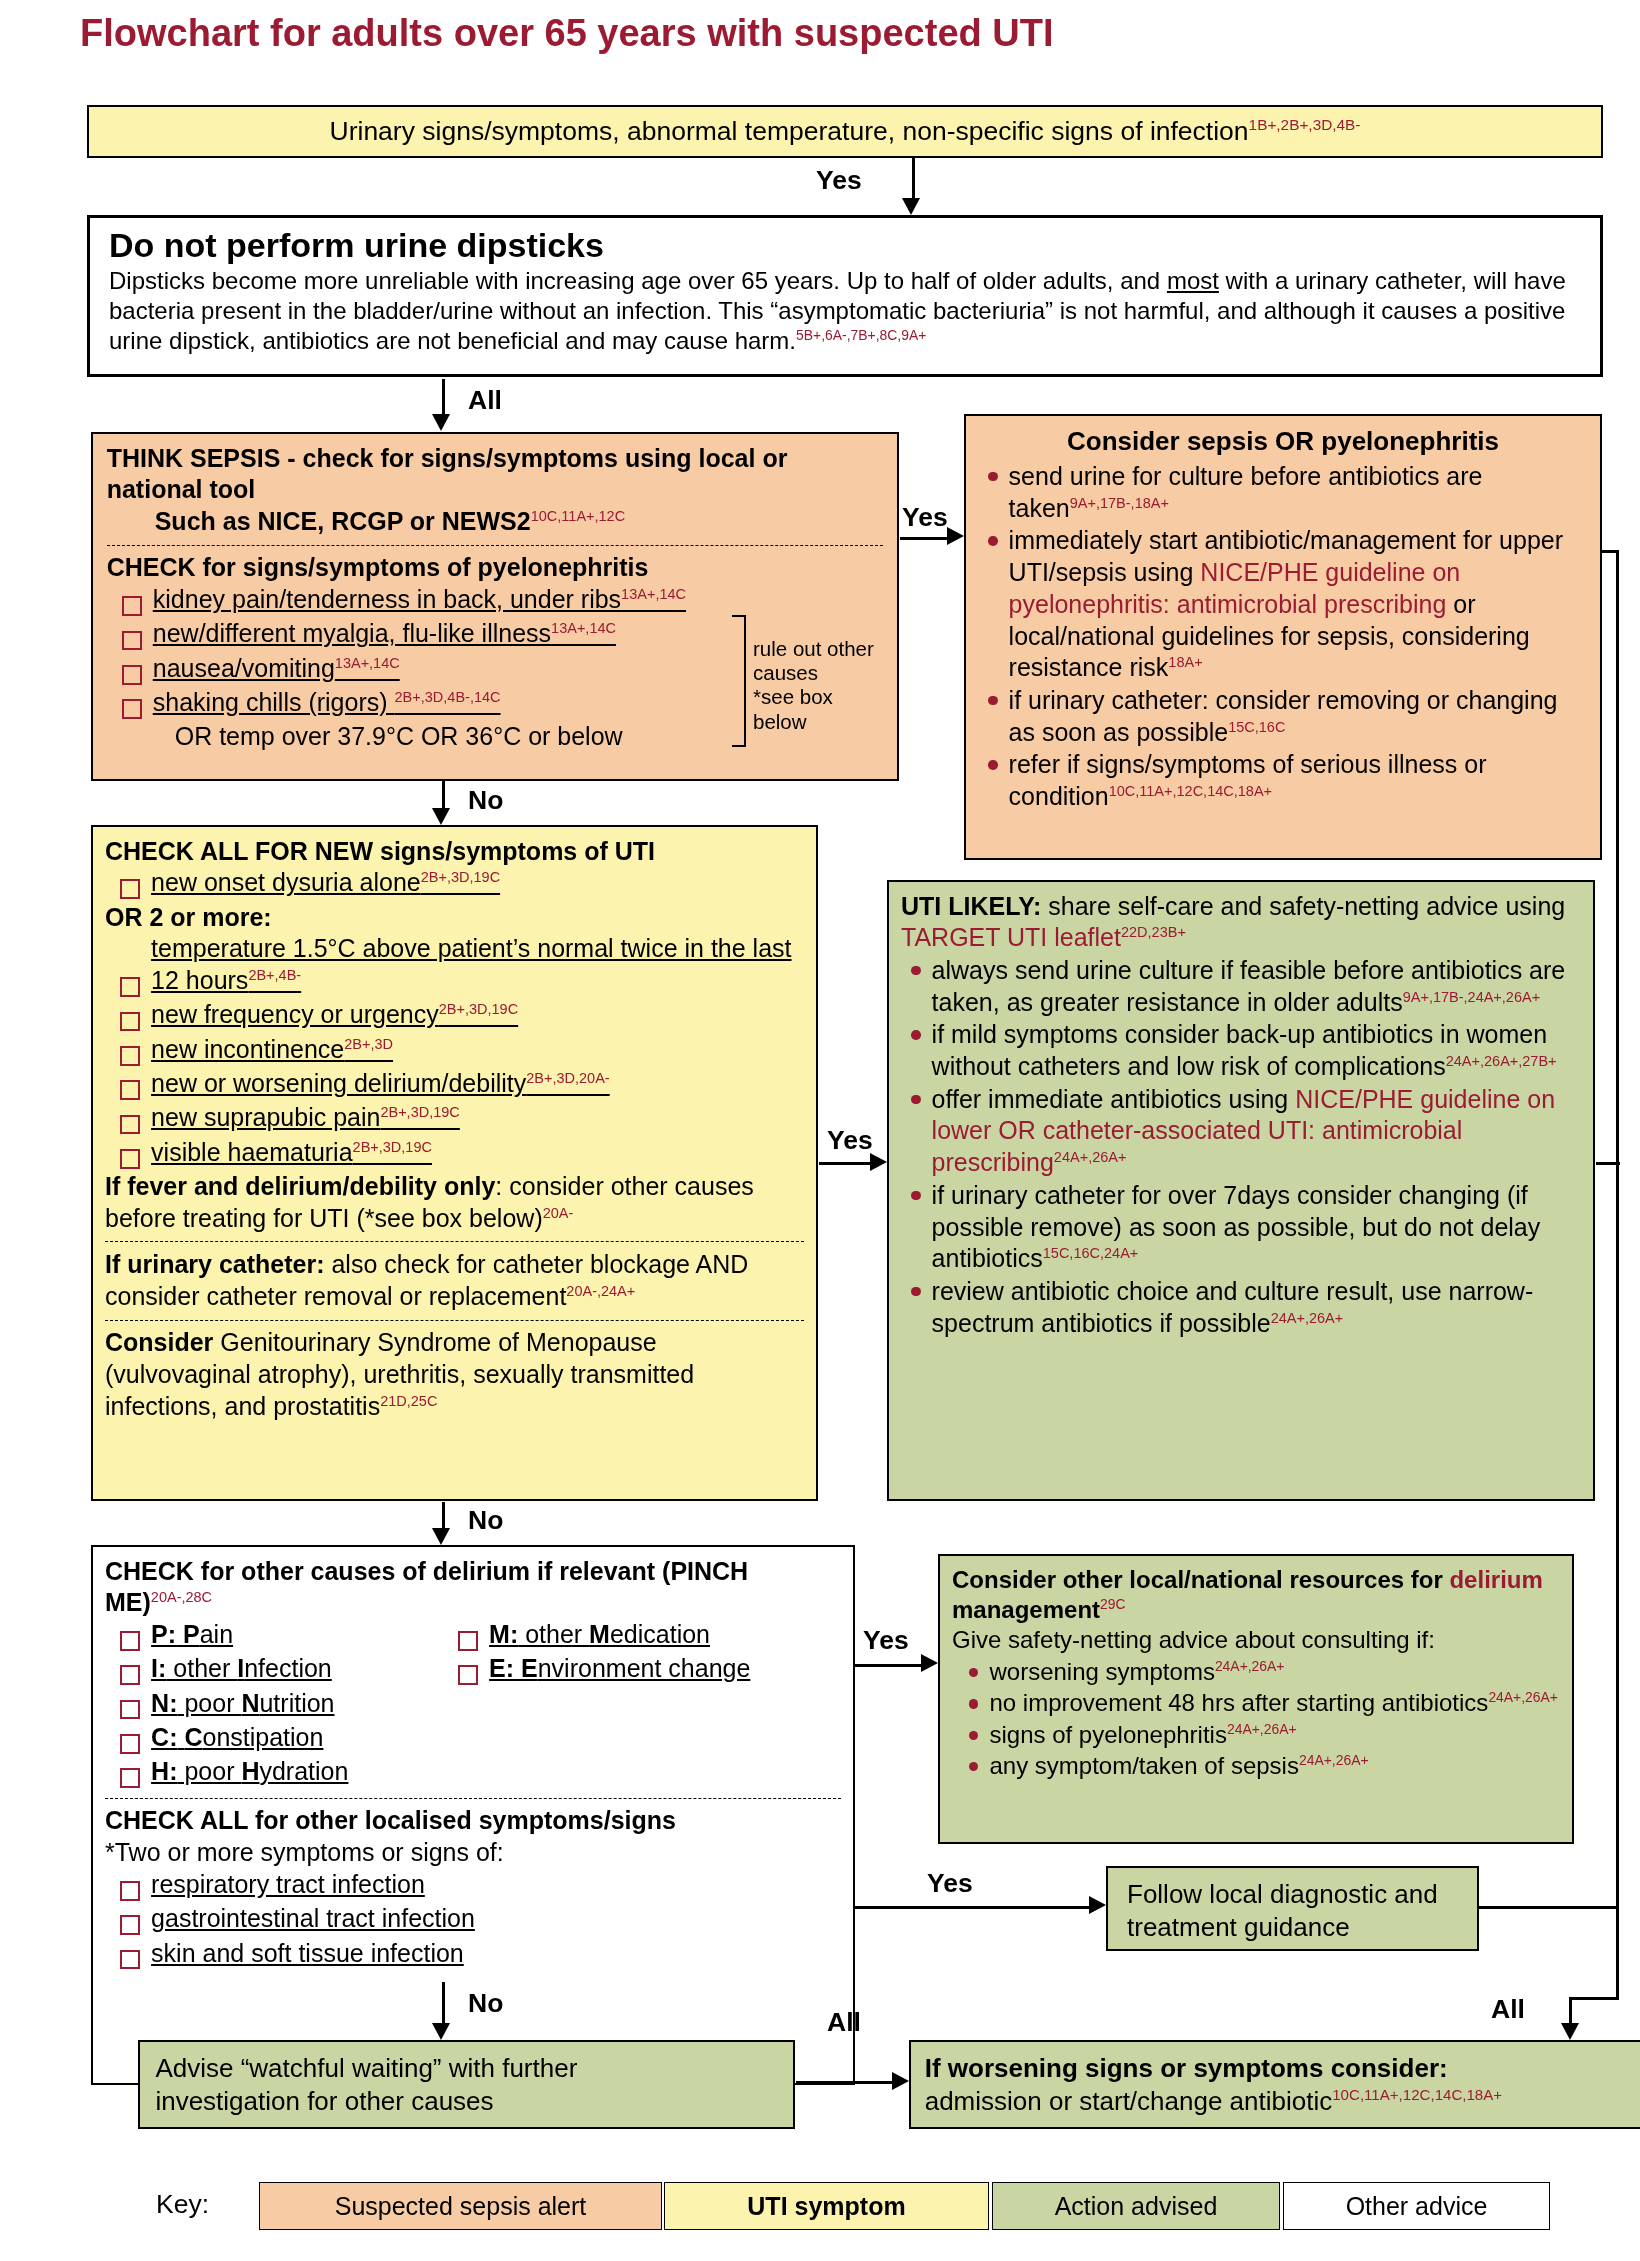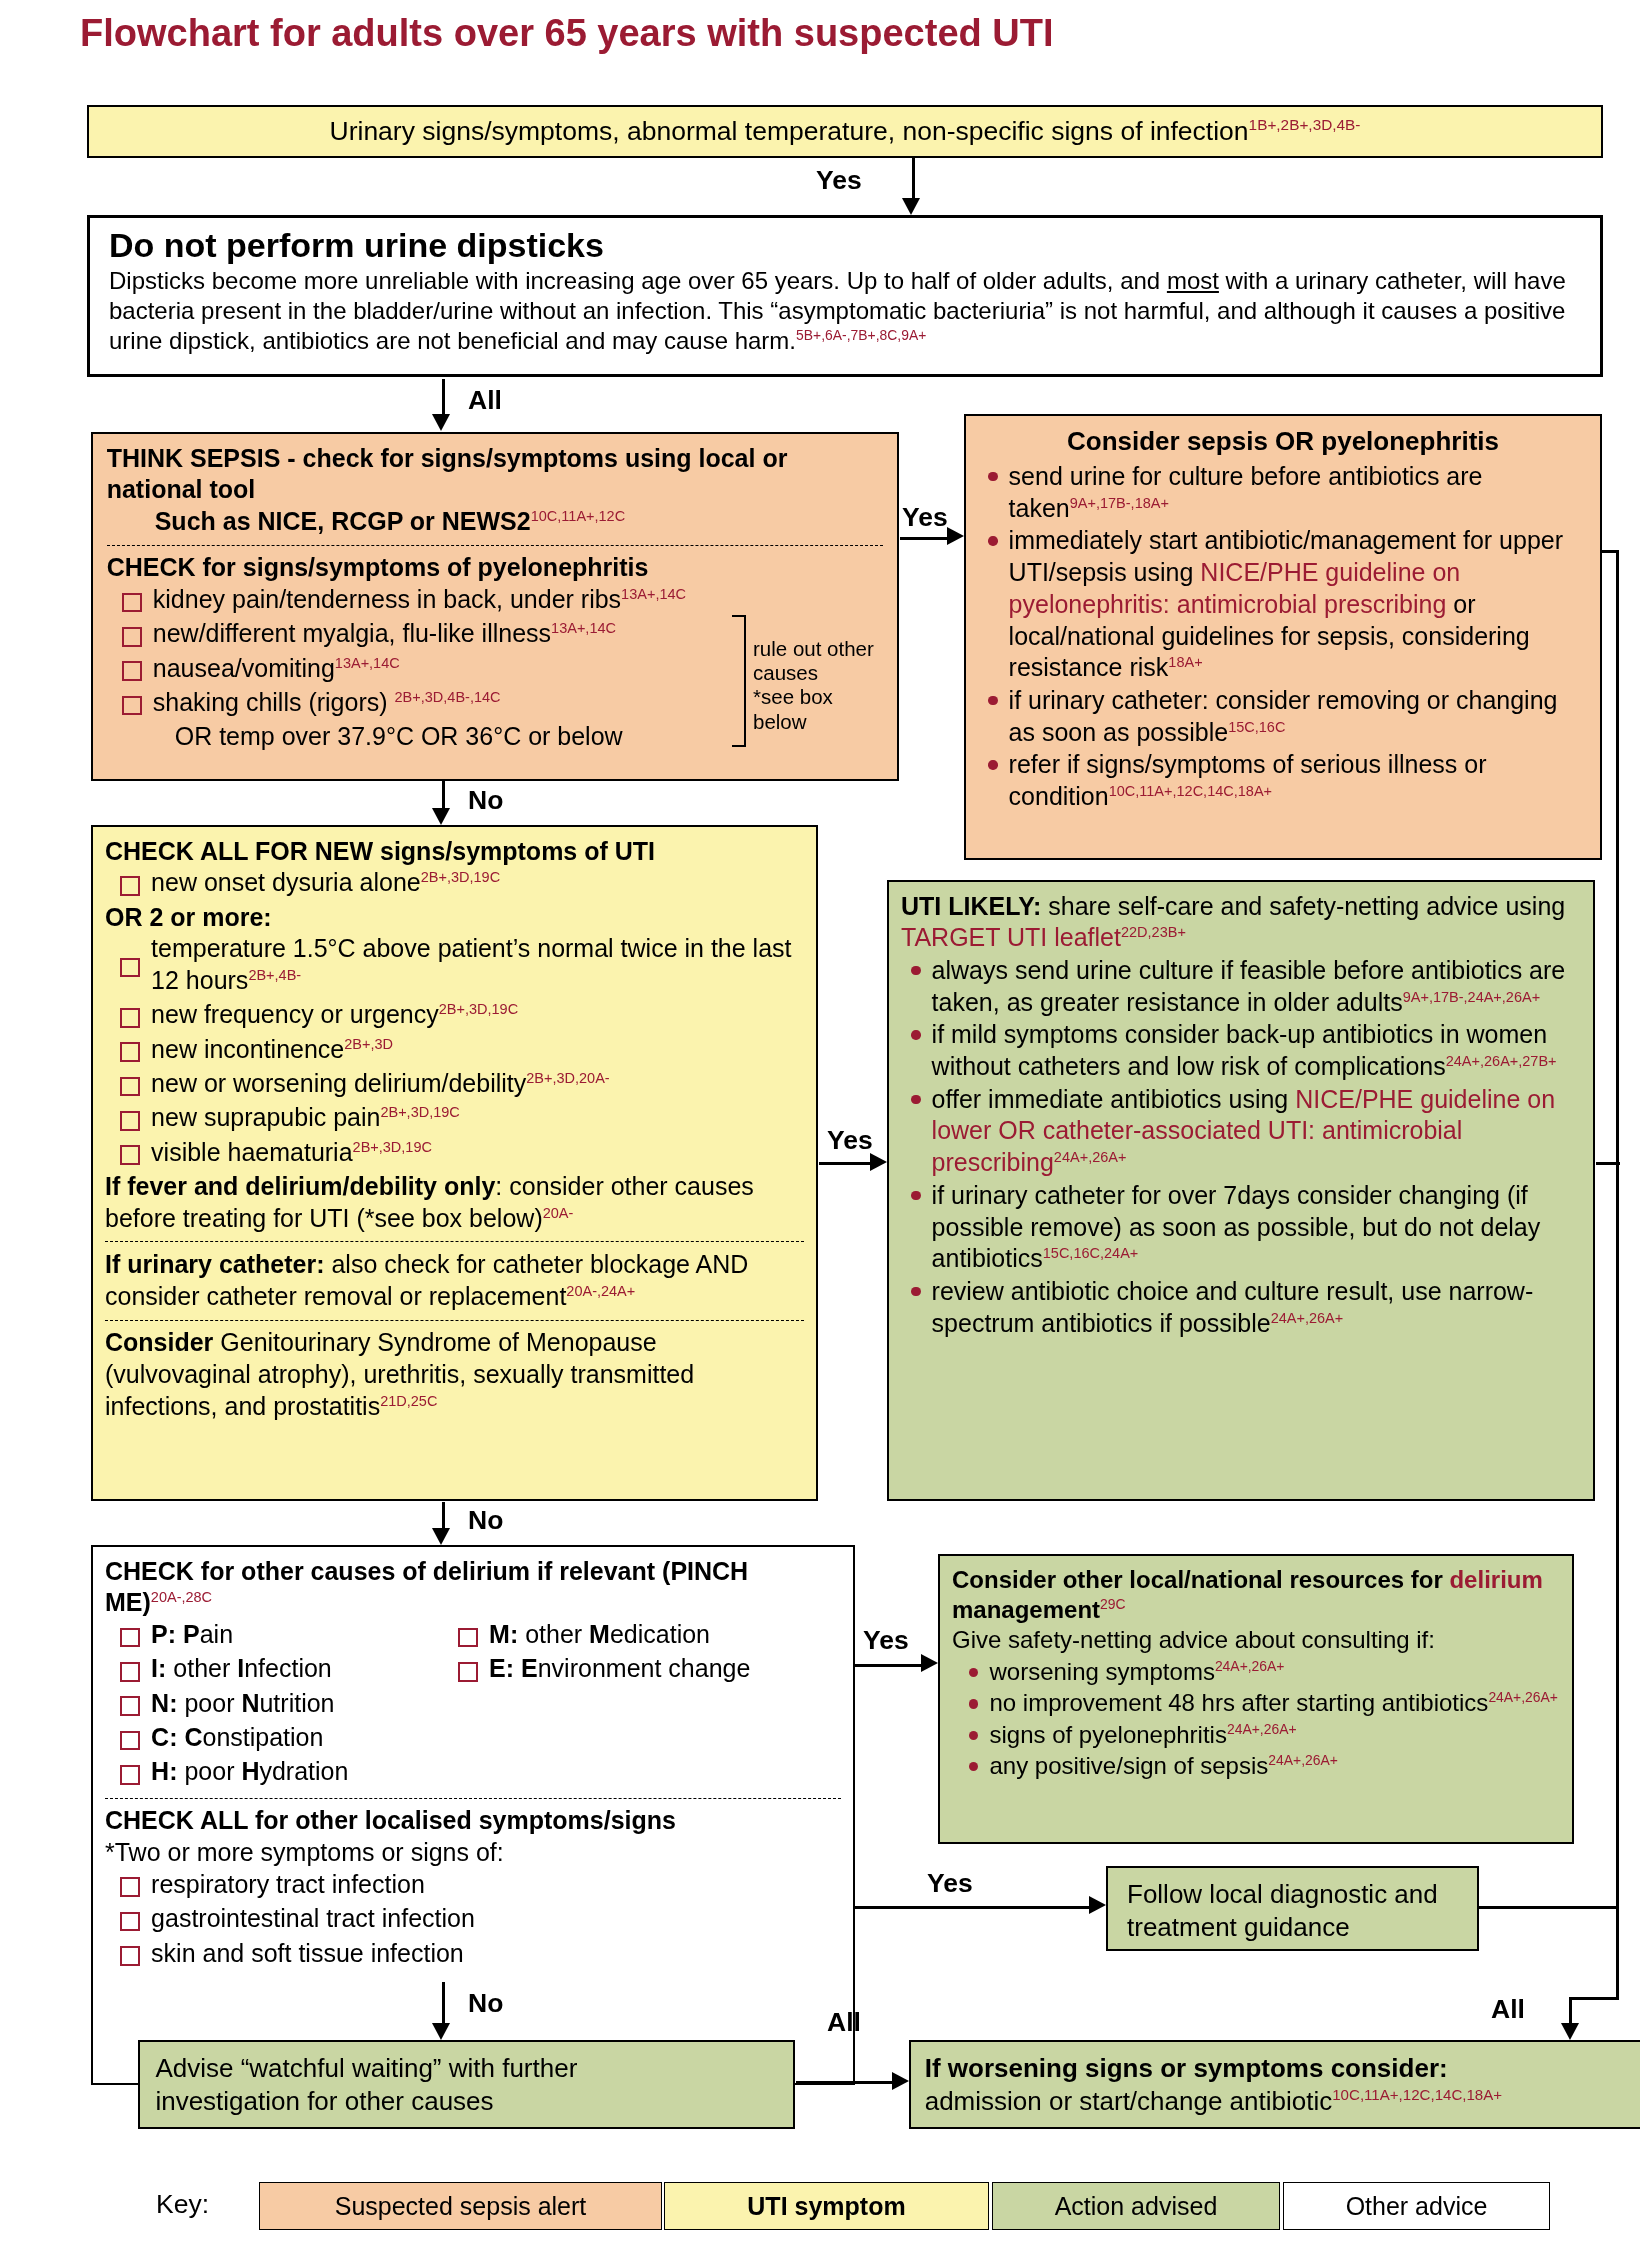--- a/index.html
+++ b/index.html
@@ -16,21 +16,21 @@
   .bg-yellow{background:var(--yellow);}
   .bg-orange{background:var(--orange);}
   .bg-green{background:var(--green);}
   .bg-white{background:#fff;}
   .b{font-weight:bold;}
   .r{color:var(--maroon);margin-top:32px;}
   .br{color:var(--maroon);font-weight:bold;}
   .u{text-decoration:underline;}
   sup.sup{color:var(--maroon);font-size:0.58em;line-height:0;vertical-align:super;}
   .dash{border-top:1.7px dashed #000;margin:6.8px 0;}
-  .check-row{display:flex;align-items:center;margin:0 0 2.6px 15.4px;}
+  .check-row{display:flex;align-items:flex-end;margin:0 0 2.6px 15.4px;text-decoration:underline;}
   .cb{flex:0 0 auto;width:19.7px;height:19.7px;border:2.6px solid var(--maroon);margin:5.1px 11px 0 0;box-sizing:border-box;}
   .check-row .txt{flex:1;}
   .brow{display:flex;align-items:flex-start;margin:0.9px 0 0.9px 6.8px;}
   .dot{flex:0 0 auto;width:9.4px;height:9.4px;border-radius:50%;background:var(--maroon);margin:11px 11px 0 3.4px;}
   .brow .txt{flex:1;}
   .flabel{position:absolute;font-size:26.5px;font-weight:bold;}
   .vline{position:absolute;width:3.4px;background:#000;}
   .hline{position:absolute;height:3.4px;background:#000;}
   .arr-down{position:absolute;width:0;height:0;border-left:9.4px solid transparent;border-right:9.4px solid transparent;border-top:17px solid #000;}
   .arr-right{position:absolute;width:0;height:0;border-top:9.4px solid transparent;border-bottom:9.4px solid transparent;border-left:17px solid #000;}
@@ -313,21 +313,21 @@
         <div class="brow">
           <span class="dot"></span>
           <span class="txt"><span>no improvement 48 hrs after starting antibiotics</span><sup class="sup">24A+,26A+</sup></span>
         </div>
         <div class="brow">
           <span class="dot"></span>
           <span class="txt"><span>signs of pyelonephritis</span><sup class="sup">24A+,26A+</sup></span>
         </div>
         <div class="brow">
           <span class="dot"></span>
-          <span class="txt"><span>any positive/sign of sepsis</span><sup class="sup">24A+,26A+</sup></span>
+          <span class="txt"><span>any symptom/taken of sepsis</span><sup class="sup">24A+,26A+</sup></span>
         </div>
       </div>
   </div>
 
   <div class="flabel" style="left:927px;top:1868px;">Yes</div>
   <div class="hline" style="left:855px;top:1906px;width:236px;"></div>
   <div class="arr-right" style="left:1089px;top:1896px;"></div>
 
   <div class="box bg-green followlocal">
     <div><span>Follow local diagnostic and treatment guidance</span></div>

